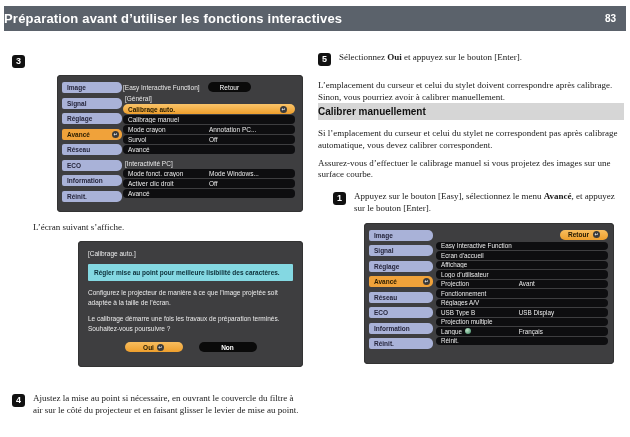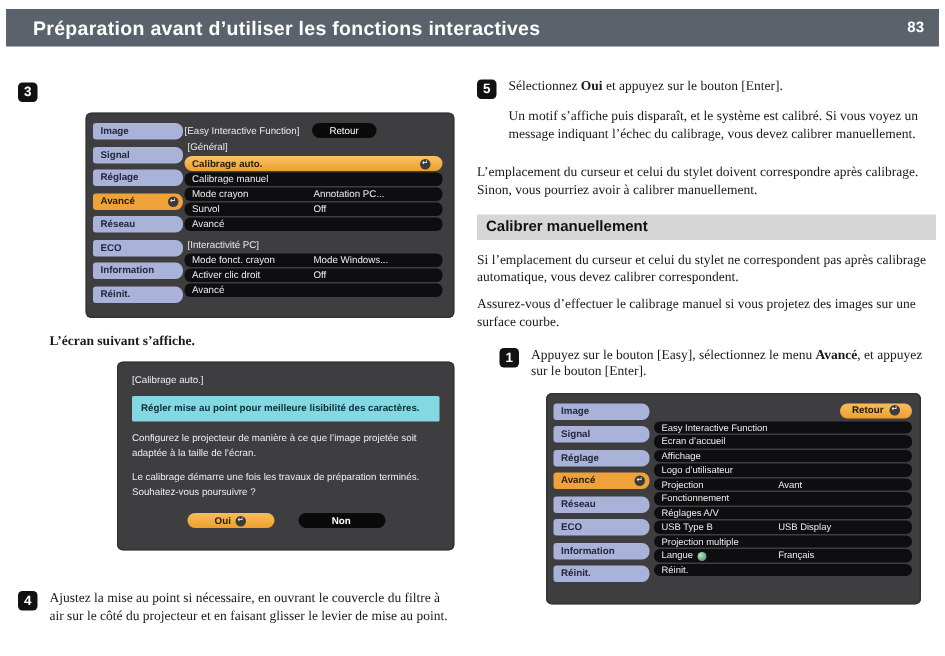--- a/index.html
+++ b/index.html
@@ -7,39 +7,39 @@
   .page {
     position:relative; width:630px; height:437px; background:#fff;
     font-family:"Liberation Serif", serif; color:#1a1a1a; overflow:hidden;
   }
   
   .hdr {
     position:absolute; left:4px; top:6px; width:622px; height:25px;
     background:#5b626b; color:#fff; display:flex; align-items:center;
     font-family:"Liberation Sans", sans-serif;
   }
-  .hdr-title { font-size:13px; font-weight:bold; padding-left:18px; letter-spacing:.2px; }
+  .hdr-title { font-size:13px; font-weight:bold; padding-left:0; letter-spacing:.2px; }
   .hdr-page  { margin-left:auto; padding-right:10px; font-size:10px; font-weight:bold; }
 
   
   .col-left  { position:absolute; left:12px;  top:54px; width:300px; }
   .col-right { position:absolute; left:318px; top:52px; width:306px; }
 
   .step { display:flex; gap:8px; }
   .step-badge {
     flex:0 0 13px; width:13px; height:13px; background:#111; color:#fff;
     border-radius:3px; font:bold 9px/13px "Liberation Sans", sans-serif;
     text-align:center; margin-top:1px;
   }
   .step-text { font-size:9px; line-height:1.3; width:270px; }
   .b { font-weight:bold; }
   .body-p { font-size:9px; line-height:1.3; }
 
   .sec-bar {
-    margin-top:10px; background:#d6d6d6; padding:3px 6px;
+    background:#d6d6d6; padding:3px 0;
     font:bold 10px "Liberation Sans", sans-serif; color:#111;
   }
 
   
   .osd {
     background:#3e3e40; border-radius:4px; position:relative;
     font-family:"Liberation Sans", sans-serif; box-shadow:0 0 0 1px #333 inset;
   }
   .osd-side { position:absolute; left:5px; top:7px; width:60px; }
   .side-btn {
@@ -102,21 +102,21 @@
   .dlg-btn.no  { background:#0a0a0a; color:#fff; }
   .dlg-btn .enter-circ { margin:0; }
 
   
   .menu2 { margin-left:46px; margin-top:8px; width:250px; height:141px; }
   .menu2 .osd-side { width:64px; }
   .menu2 .osd-content { left:72px; width:172px; }
   .menu2 .osd-row { height:8.5px; font-size:6.3px; }
   .menu2 .osd-row .lbl { flex:0 0 48%; }
 
-  .note { margin-left:21px; margin-top:10px; font-size:9px;font-weight:bold; }
+  .note { margin-left:21px; margin-top:10px; font-size:9px; }
   .mt6 { margin-top:6px; } .mt8 { margin-top:8px; }
   .mt14 { margin-top:14px; } .mt26 { margin-top:26px; }
   .indent { margin-left:21px; width:282px; }
   .step1-wrap { margin-left:15px; margin-top:10px; }
 </style>
 </head>
 <body>
 
 <div class="page">
 
@@ -221,21 +221,20 @@
       <div class="step-text">Ajustez la mise au point si nécessaire, en ouvrant le couvercle du filtre à air sur le côté du projecteur et en faisant glisser le levier de mise au point.</div>
     </div>
   </div>
 
   <div class="col-right">
 
     <div class="step">
       <div class="step-badge">5</div>
       <div class="step-text"><span>Sélectionnez </span><span class="b">Oui</span><span> et appuyez sur le bouton [Enter].</span></div>
     </div>
-    <div class="body-p indent mt6">Un motif s’affiche puis disparaît, et le système est calibré. Si vous voyez un message indiquant l’échec du calibrage, vous devez calibrer manuellement.</div>
 
     <div class="body-p mt14">L’emplacement du curseur et celui du stylet doivent correspondre après calibrage. Sinon, vous pourriez avoir à calibrer manuellement.</div>
 
     <div class="sec-bar">Calibrer manuellement</div>
 
     <div class="body-p mt8">Si l’emplacement du curseur et celui du stylet ne correspondent pas après calibrage automatique, vous devez calibrer correspondent.</div>
     <div class="body-p mt6">Assurez-vous d’effectuer le calibrage manuel si vous projetez des images sur une surface courbe.</div>
 
     <div class="step step1-wrap">
       <div class="step-badge">1</div>

